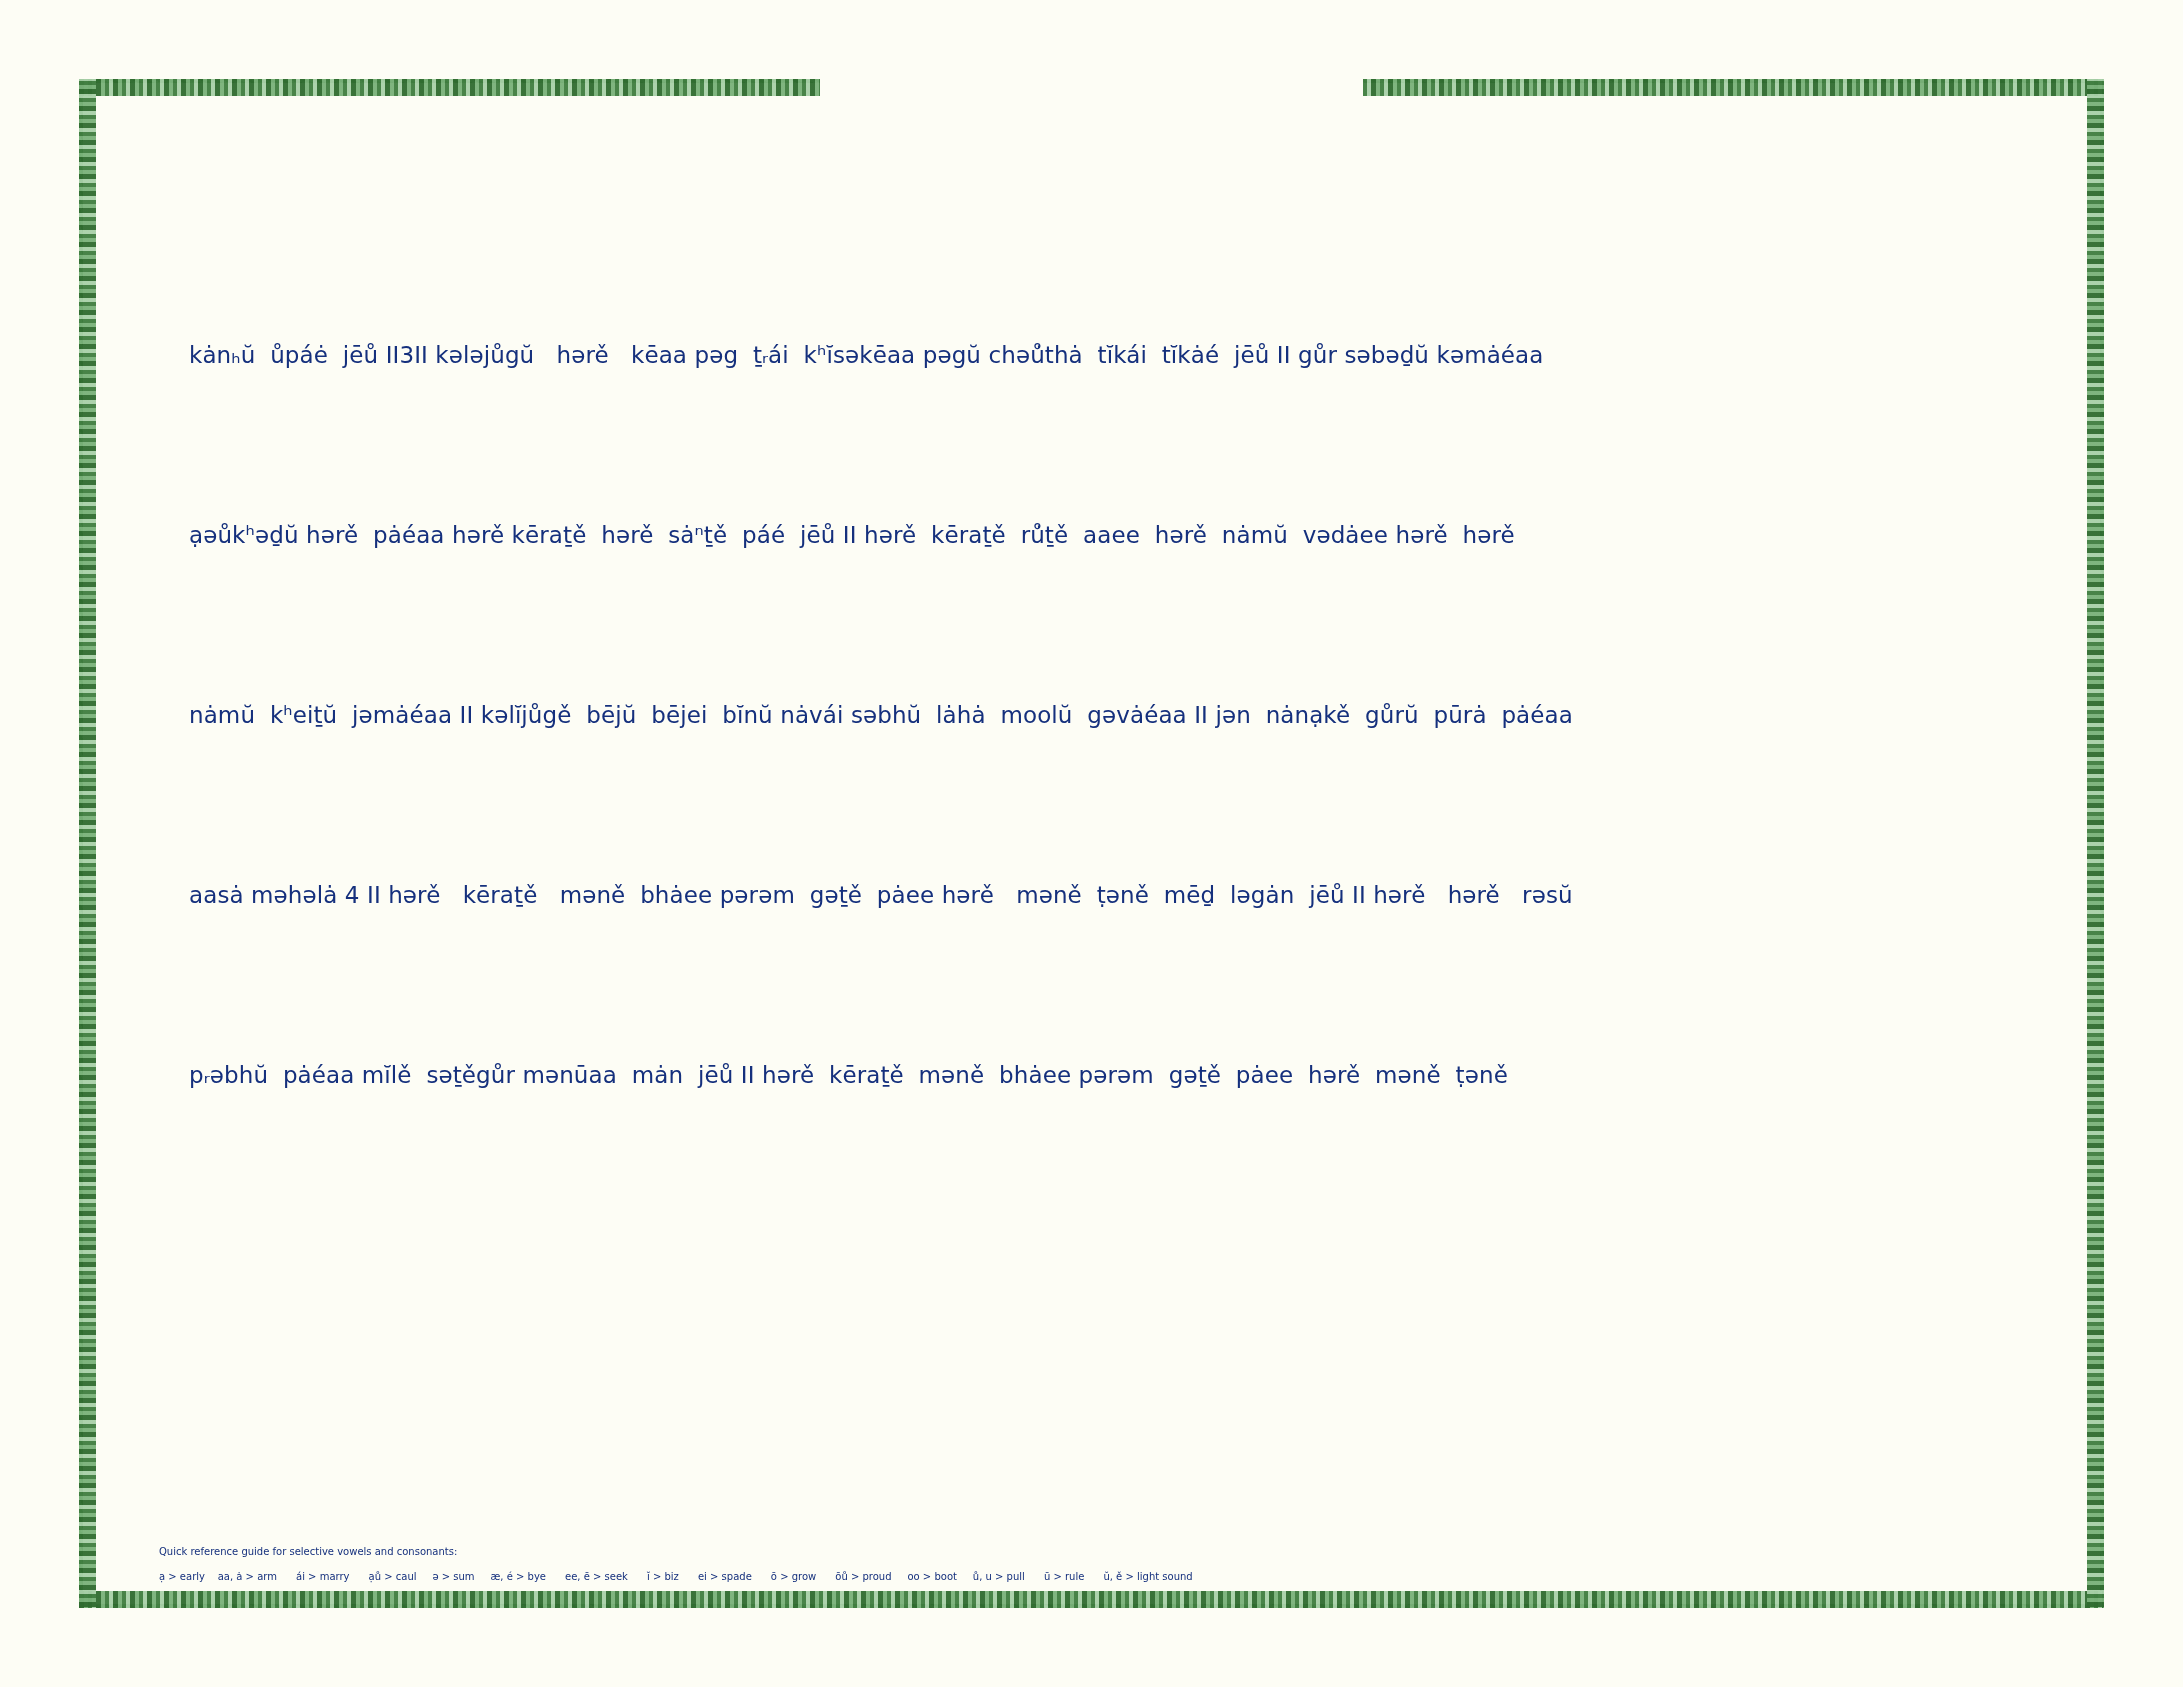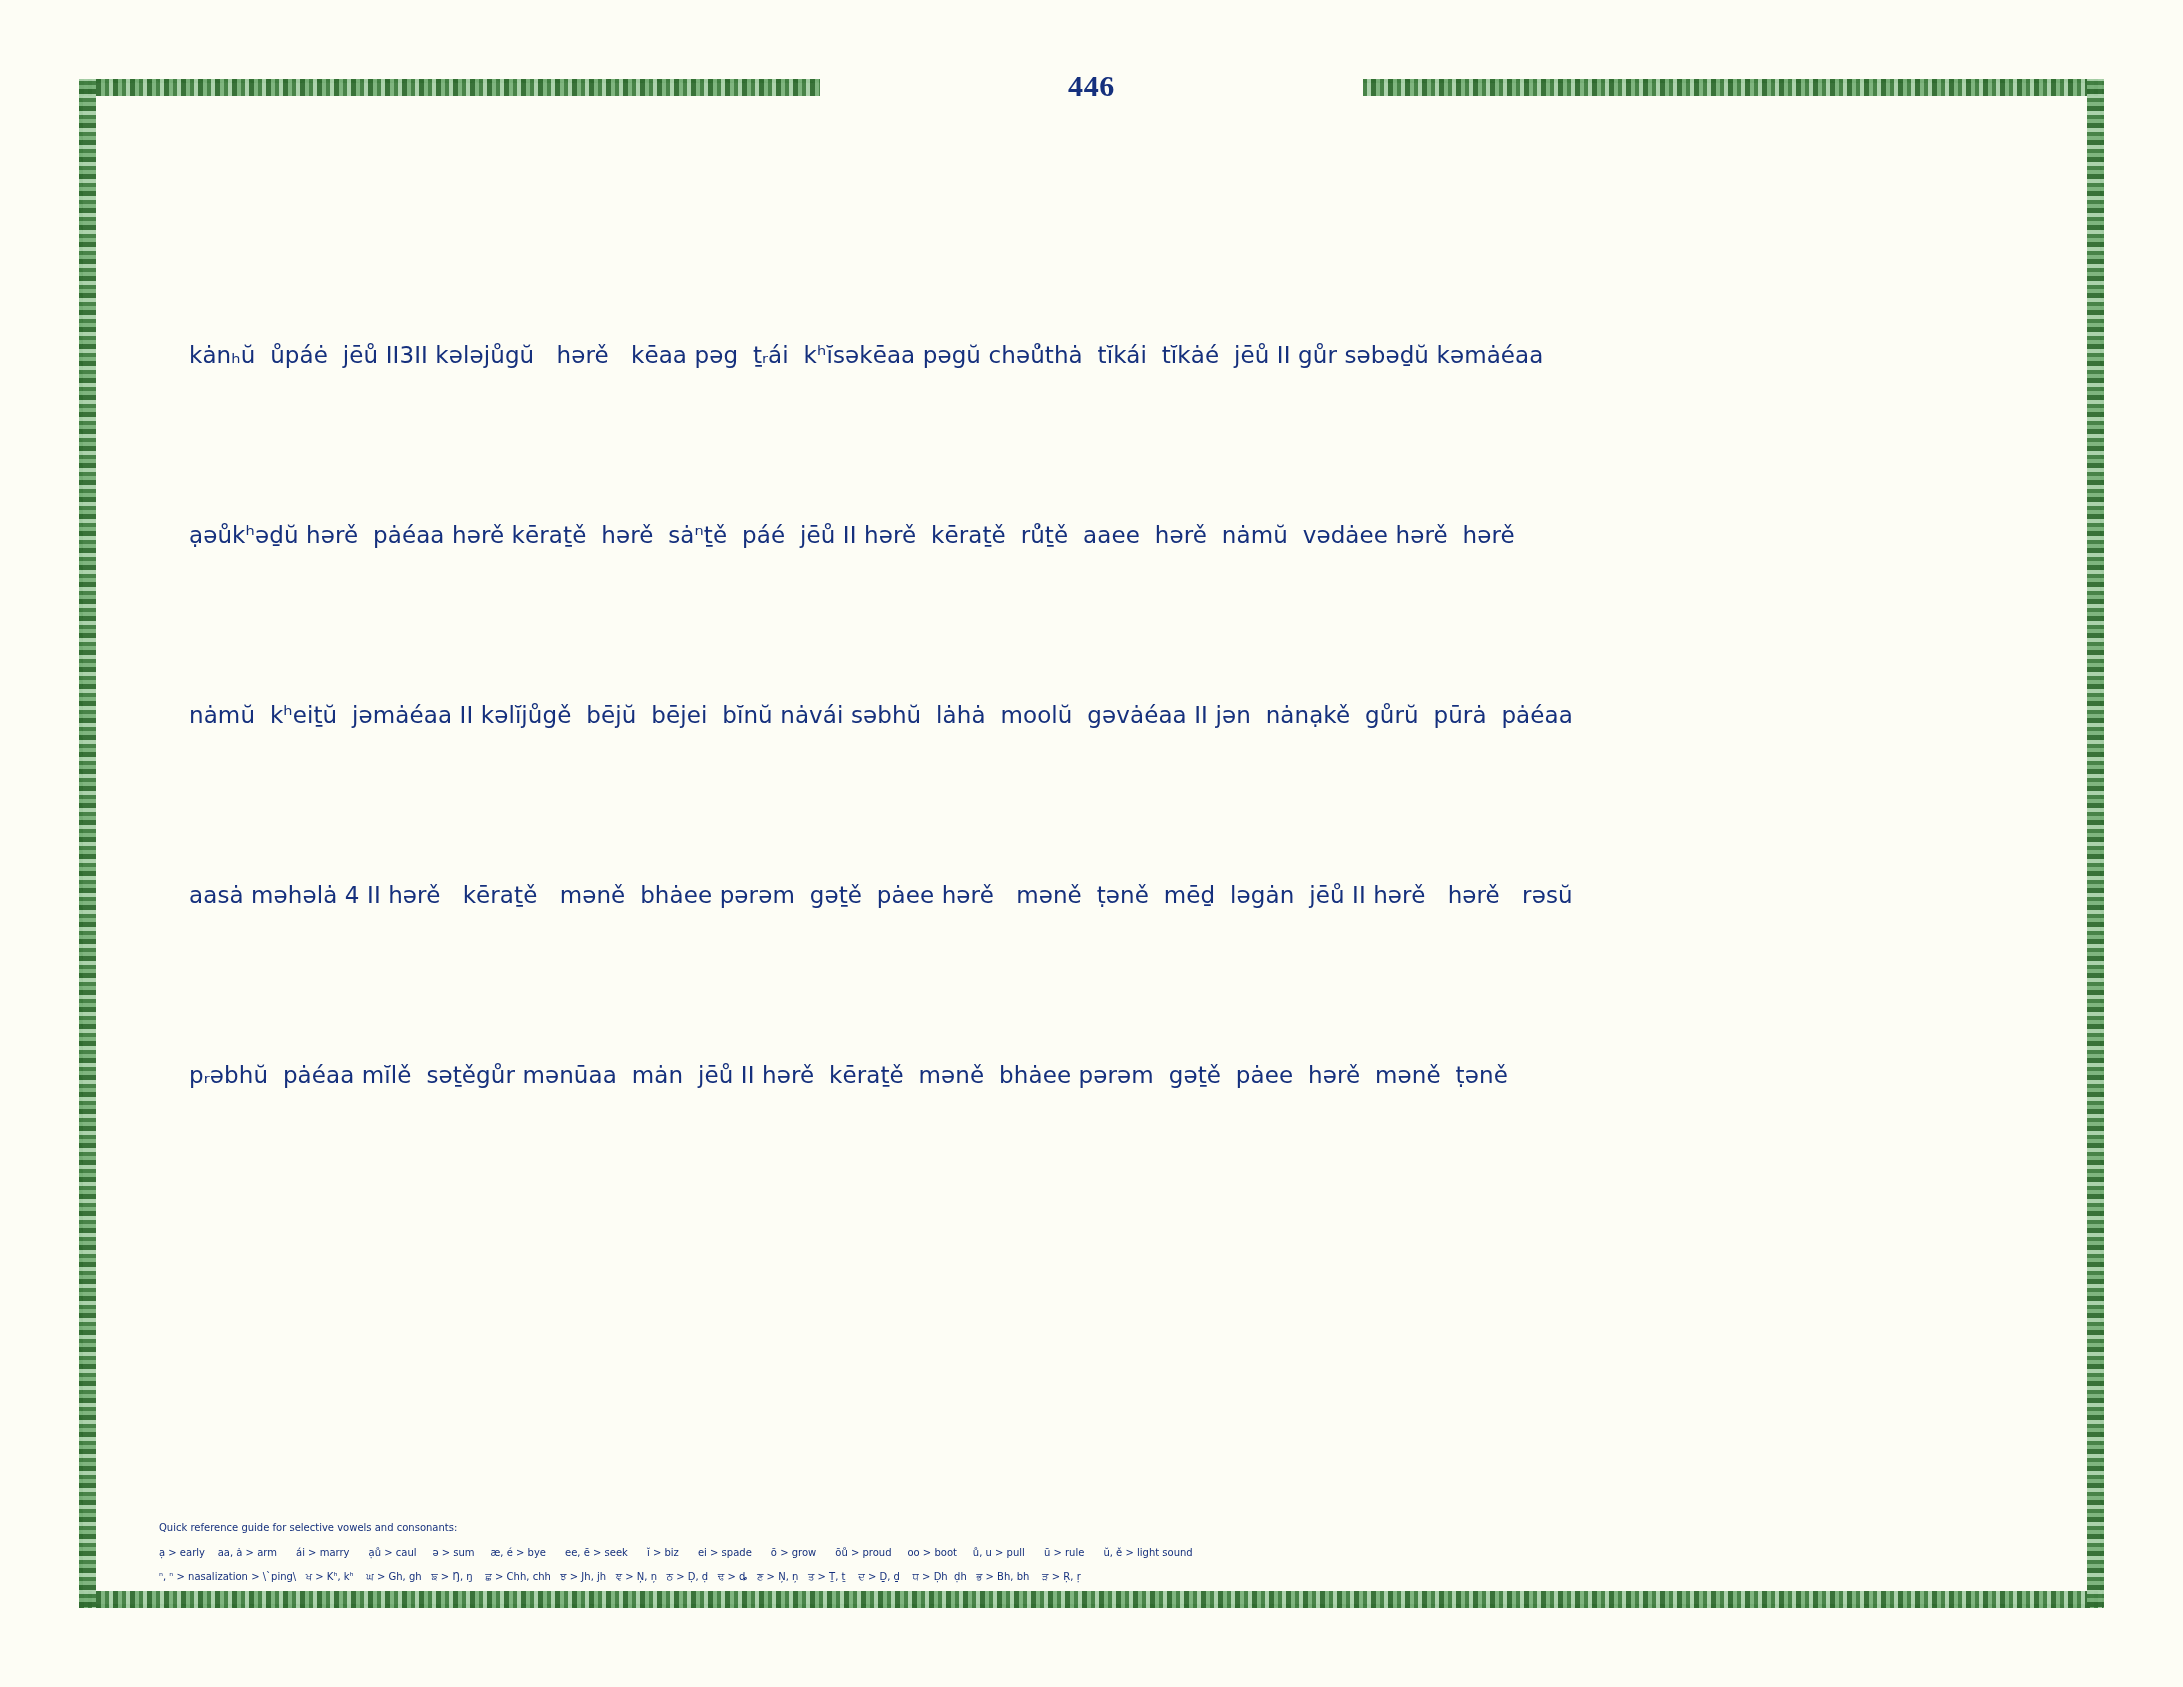--- a/index.html
+++ b/index.html
@@ -126,21 +126,20 @@
 
 <div class="page">
 
   <div class="border-frame"></div>
   <div class="border-band band-top"></div>
   <div class="border-band band-bottom"></div>
   <div class="border-band band-left"></div>
   <div class="border-band band-right"></div>
 
   <div class="page-number-mask"></div>
-  <div class="page-number">446</div>
 
   <div class="text-block">
     <span class="ln">kȧnₕŭ  ůpáė  jēů II3II kələjůgŭ   hərě   kēaa pəg  ṯᵣái  kʰĭsəkēaa pəgŭ chəů̇thȧ  tĭkái  tĭkȧé  jēů II gůr səbəḏŭ kəmȧéaa</span>
     <span class="ln">ạəůkʰəḏŭ hərě  pȧéaa hərě kēraṯě  hərě  sȧⁿṯě  páé  jēů II hərě  kēraṯě  rů̇ṯě  aaee  hərě  nȧmŭ  vədȧee hərě  hərě</span>
     <span class="ln">nȧmŭ  kʰeiṯŭ  jəmȧéaa II kəlĭjůgě  bējŭ  bējei  bĭnŭ nȧvái səbhŭ  lȧhȧ  moolŭ  gəvȧéaa II jən  nȧnạkě  gůrŭ  pūrȧ  pȧéaa</span>
     <span class="ln">aasȧ məhəlȧ 4 II hərě   kēraṯě   məně  bhȧee pərəm  gəṯě  pȧee hərě   məně  ṭəně  mēḏ  ləgȧn  jēů II hərě   hərě   rəsŭ</span>
     <span class="ln">pᵣəbhŭ  pȧéaa mĭlě  səṯěgůr mənūaa  mȧn  jēů II hərě  kēraṯě  məně  bhȧee pərəm  gəṯě  pȧee  hərě  məně  ṭəně</span>
     
     
     
@@ -149,17 +148,16 @@
     
     
     
     
     
   </div>
 
   <div class="legend">
     <div class="legend-title">Quick reference guide for selective vowels and consonants:</div>
     <div class="legend-row">ạ &gt; early    aa, ȧ &gt; arm      ái &gt; marry      ạů &gt; caul     ə &gt; sum     æ, é &gt; bye      ee, ē &gt; seek      ĭ &gt; biz      ei &gt; spade      ō &gt; grow      ōů &gt; proud     oo &gt; boot     ů, u &gt; pull      ū &gt; rule      ŭ, ě &gt; light sound</div>
-    <div class="legend-row">ⁿ, ⁿ &gt; nasalization &gt; \ˋping\   ਖ &gt; Kʰ, kʰ    ਘ &gt; Gh, gh   ਙ &gt; Ŋ, ŋ    ਛ &gt; Chh, chh   ਝ &gt; Jh, jh   ਞ &gt; Ņ, ņ   ਠ &gt; Ḍ, ḍ   ਢ &gt; ȡ   ਣ &gt; Ņ, ņ   ਤ &gt; Ṯ, ṯ    ਦ &gt; Ḏ, ḏ    ਧ &gt; Ḍh  ḍh   ਭ &gt; Bh, bh    ੜ &gt; Ṛ, ṛ</div>
   </div>
 
 </div>
 
 
 </body></html>

